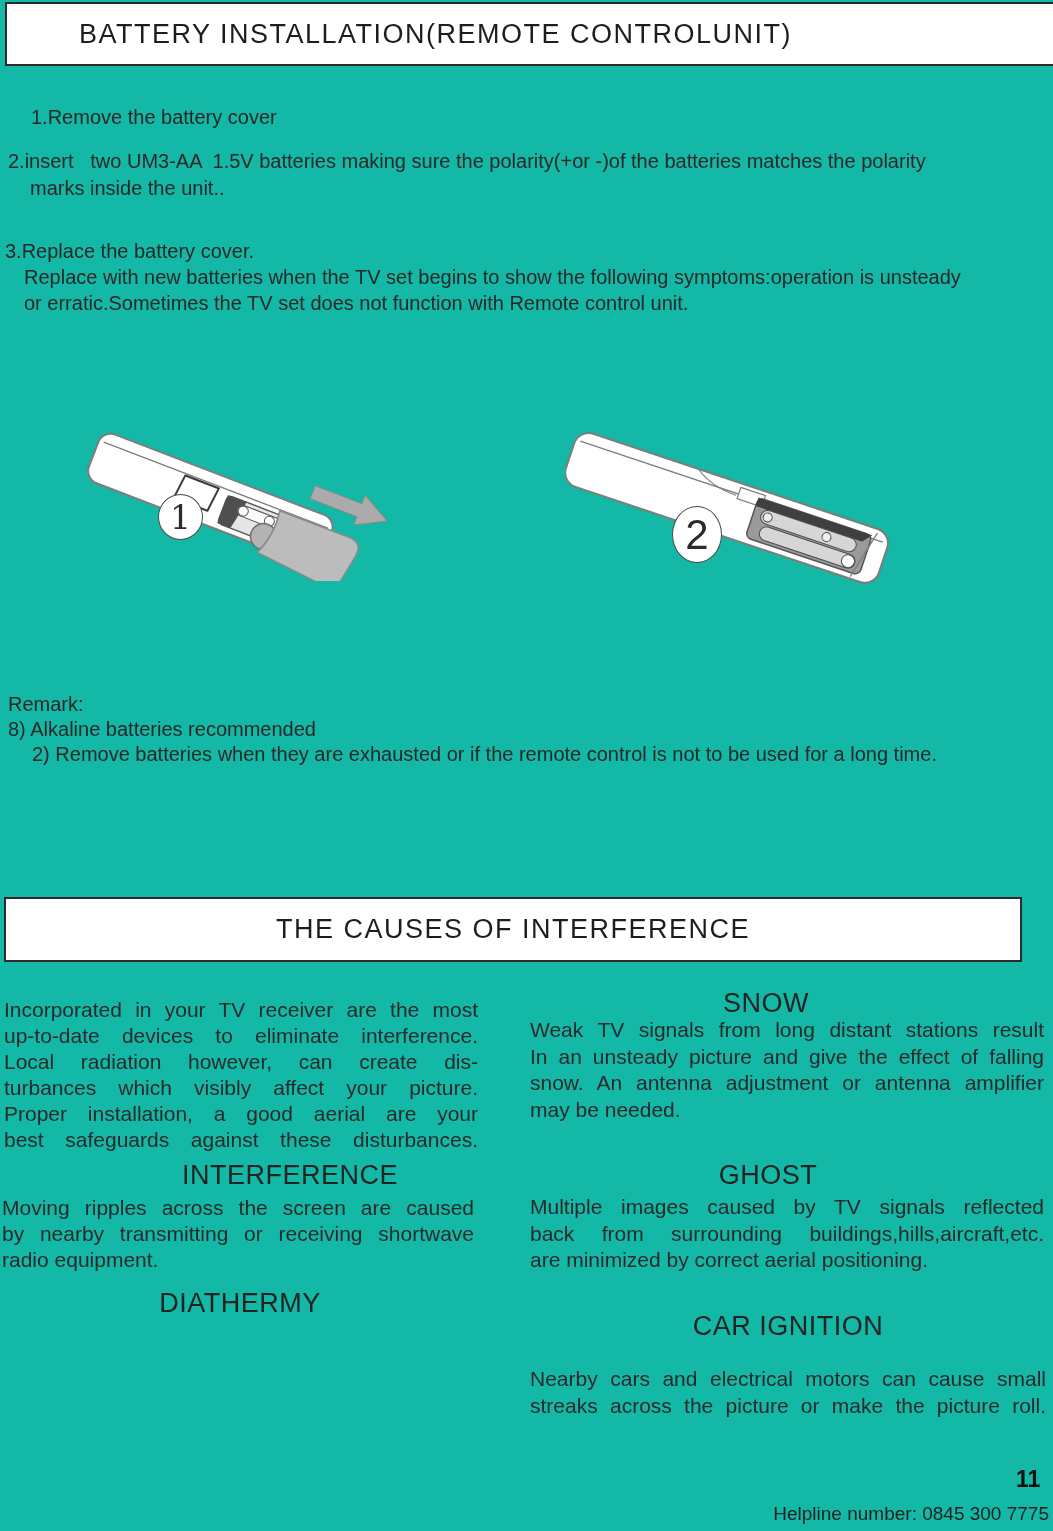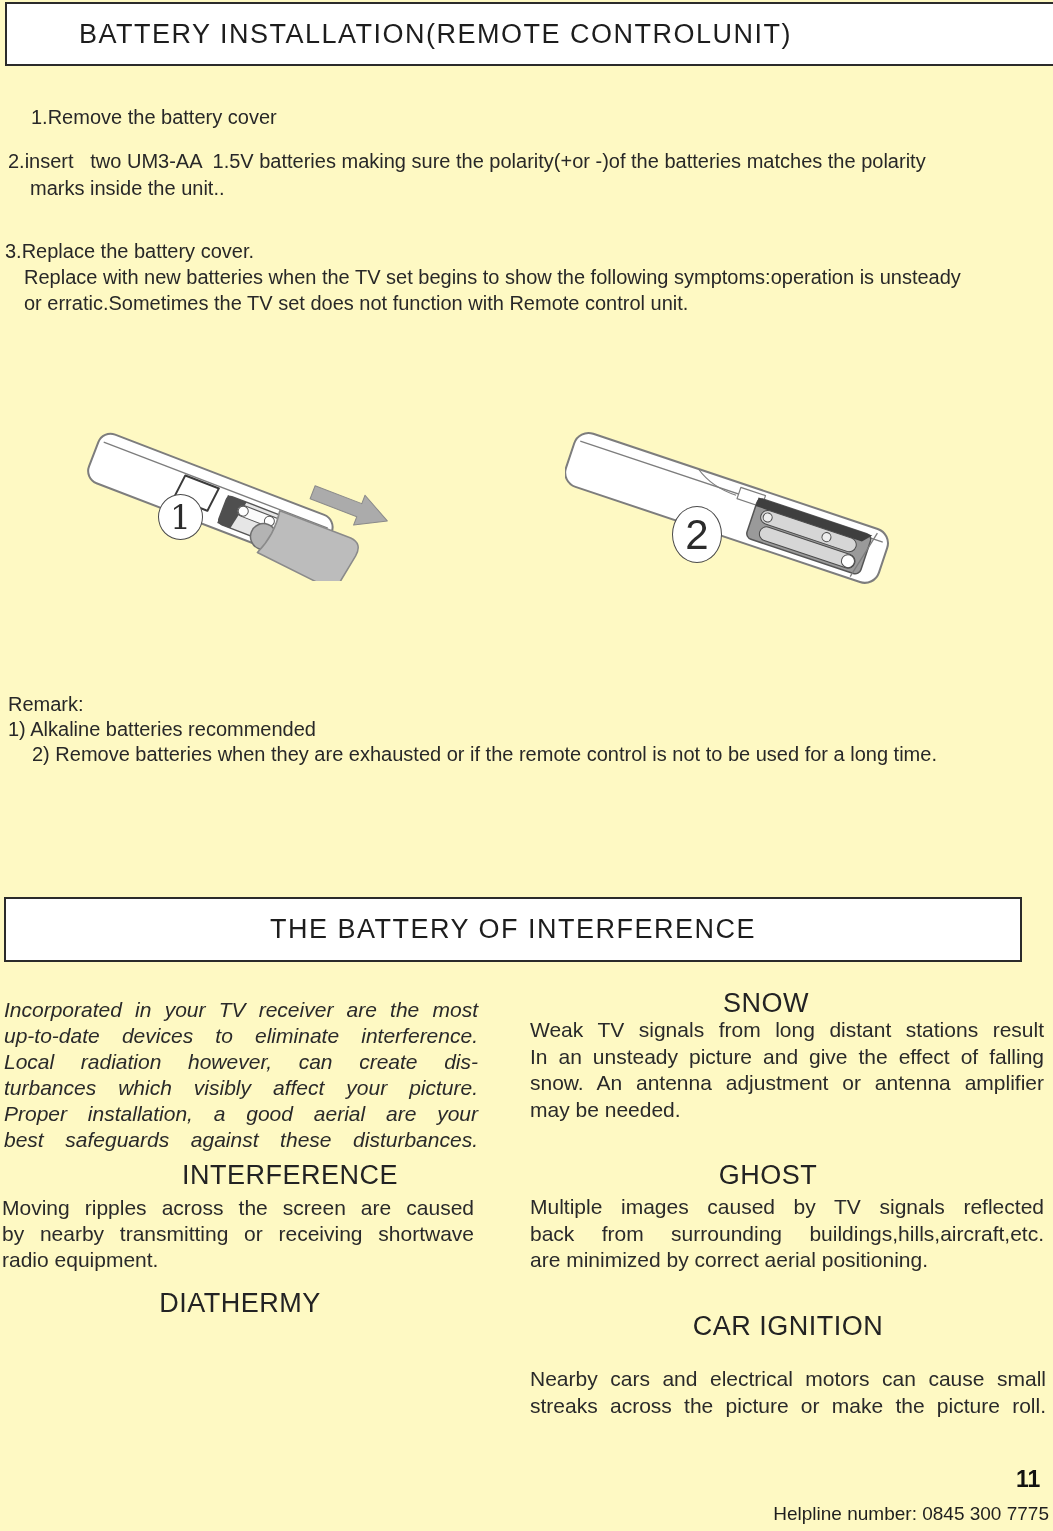--- a/index.html
+++ b/index.html
@@ -1,18 +1,18 @@
 <!DOCTYPE html>
 <html><head>
 <meta charset="utf-8">
 <style>
   html,body { margin:0; padding:0; background:#fff; }
   .page {
     position:relative; width:1053px; height:1531px; overflow:hidden;
-    background:#fef9c3; color:#232323;
+    background:#14b8a6; color:#232323;
     font-family:"Liberation Sans", sans-serif;
   }
   .abs { position:absolute; }
   .titlebox {
     border:2px solid #2b2b2b; display:flex; align-items:center;
     font-size:27px; letter-spacing:1.5px; color:#1d1d1d; background:#fff;
   }
   .box1 { left:5px; top:2px; width:1013px; height:60px; padding-left:72px; }
   .box2 { left:4px; top:897px; width:1014px; height:61px; justify-content:center; padding-left:0; }
   .step { font-size:20px; white-space:pre; color:#282828; }
@@ -38,21 +38,21 @@
   .heading {
     font-size:27px; letter-spacing:0.5px; color:#232323; white-space:nowrap;
     transform:translateX(-50%);
   }
   .h-interference { left:290px; top:1160px; }
   .h-diathermy    { left:240px; top:1288px; }
   .h-snow         { left:766px; top:988px;  }
   .h-ghost        { left:768px; top:1160px; }
   .h-car          { left:788px; top:1311px; }
   .para { color:#2a2a2a; }
-  .intro  { left:4px;   top:997px;  width:474px; font-size:21px; line-height:26px;font-style:italic; }
+  .intro  { left:4px;   top:997px;  width:474px; font-size:21px; line-height:26px; }
   .p-int  { left:2px;   top:1195px; width:472px; font-size:21px; line-height:26px; }
   .p-dia  { left:2px;   top:1320px; width:474px; font-size:18px; line-height:24px; }
   .p-snow { left:530px; top:1017px; width:514px; font-size:21px; line-height:26.5px; }
   .p-gho  { left:530px; top:1194px; width:514px; font-size:21px; line-height:26.5px; }
   .p-car  { left:530px; top:1344px; width:516px; font-size:21px; line-height:27px;margin-top:21px; }
   .jline { text-align:justify; text-align-last:justify; }
   .lline { text-align:left; }
   .pagenum { left:1016px; top:1466px; font-size:23px; font-weight:bold; color:#111;text-align:right; }
   .helpline { left:16px; top:1503px; width:1033px; text-align:right; font-size:19px; color:#1f1f1f; }
 </style>
@@ -106,25 +106,25 @@
   </svg>
 
   <div class="abs badge badge1">
     <span>1</span>
   </div>
   <div class="abs badge badge2">
     <span>2</span>
   </div>
 
   <div class="abs remark remark1">Remark:</div>
-  <div class="abs remark remark2">1) Alkaline batteries recommended</div>
+  <div class="abs remark remark2">8) Alkaline batteries recommended</div>
   <div class="abs remark remark3">2) Remove batteries when they are exhausted or if the remote control is not to be used for a long time.</div>
 
   <div class="abs titlebox box2">
-    <span>THE BATTERY OF INTERFERENCE</span>
+    <span>THE CAUSES OF INTERFERENCE</span>
   </div>
 
   <div class="abs para intro">
     <div class="jline">Incorporated in your TV receiver are the most</div>
     <div class="jline">up-to-date devices to eliminate interference.</div>
     <div class="jline">Local radiation however, can create dis-</div>
     <div class="jline">turbances which visibly affect your picture.</div>
     <div class="jline">Proper installation, a good aerial are your</div>
     <div class="jline">best safeguards against these disturbances.</div>
   </div>

